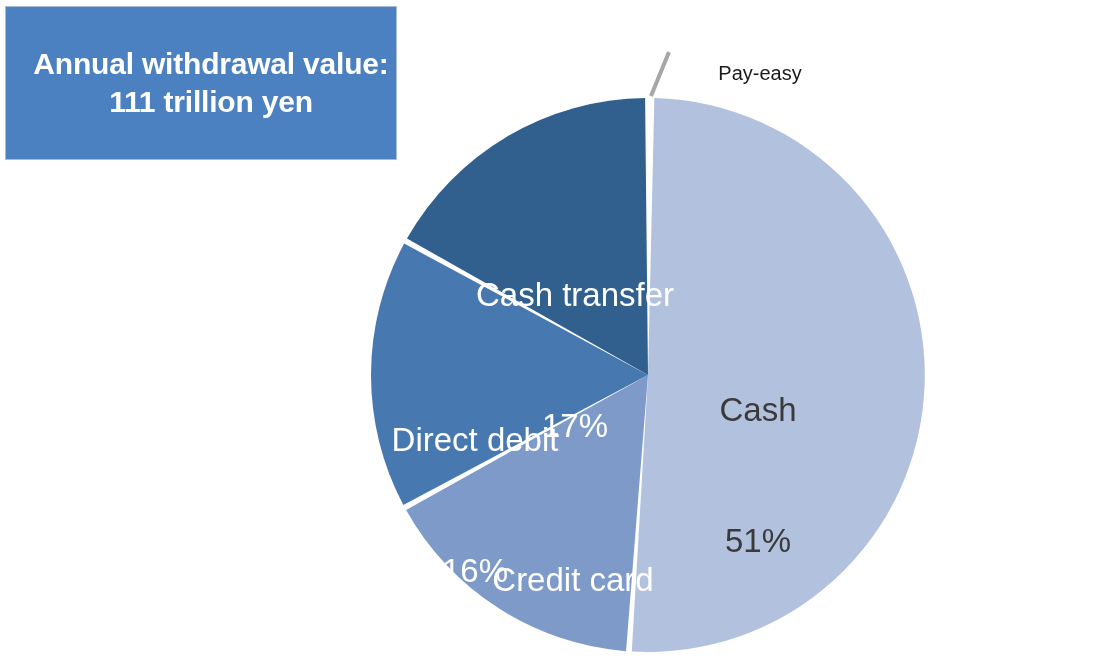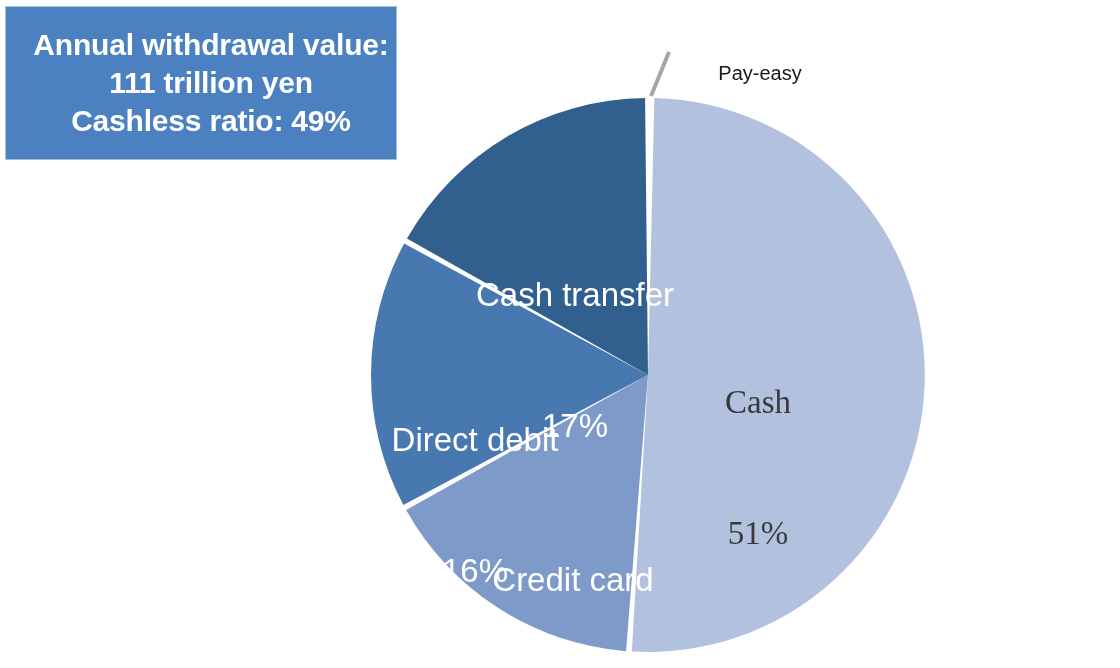--- a/index.html
+++ b/index.html
@@ -60,21 +60,21 @@
     font-size: 33px;
     line-height: 1.33;
     font-weight: normal;
     white-space: pre;
     pointer-events: none;
   }
   .slice-label .l1, .slice-label .l2 { display: block; }
   .slice-label.light { color: #ffffff; }
   .slice-label.dark  { color: #3a3a3a; }
 
-  #label-cash        { left: 658px; top: 293px; width: 200px; font-family: Liberation Serif, serif; }
+  #label-cash        { left: 658px; top: 300px; width: 200px; }
   #label-credit-card { left: 440px; top: 470px; width: 266px; }
   #label-direct-debit{ left: 360px; top: 330px; width: 230px; }
   #label-bank-transfer { left: 440px; top: 185px; width: 270px; }
 
   #label-pay-easy {
     position: absolute;
     left: 630px;
     top: 8px;
     width: 260px;
     text-align: center;
@@ -86,21 +86,20 @@
   #label-pay-easy .l1, #label-pay-easy .l2 { display: block; }
 </style>
 </head>
 <body>
 
 <div id="stage">
 
   <div id="annotation-box">
     <span class="line">Annual withdrawal value:</span>
     <span class="line">111 trillion yen</span>
-    <span class="line">Cashless ratio: 49%</span>
   </div>
 
   <svg id="pie-svg" viewBox="0 0 1120 668">
 
     <path fill="#B2C2DE" d=""></path>
 
     <path fill="#B2C2DE" d="M 648 375 L 654.37 98.07 A 277 277 0 1 1 631.80 651.53 Z"></path>
 
     <path fill="#7D9AC9" d="M 648 375 L 626.02 651.13 A 277 277 0 0 1 406.11 509.98 Z"></path>
 

